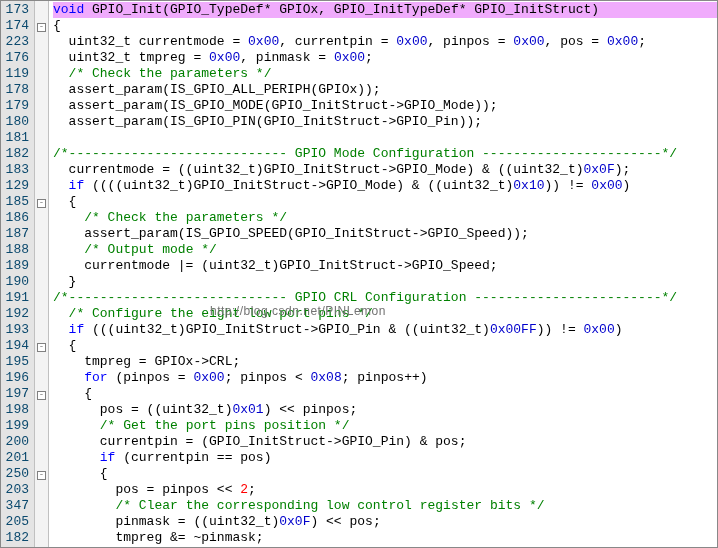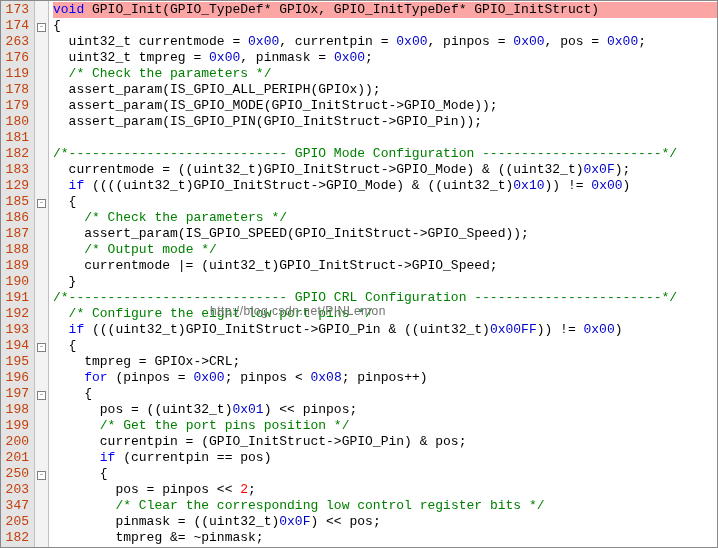--- a/index.html
+++ b/index.html
@@ -11,21 +11,21 @@
     height: 548px;
     overflow: hidden;
     border: 1px solid #888;
   }
   .editor {
     display: flex;
     height: 100%;
   }
   .gutter {
     background: #e4e4e4;
-    color: #c2410c;
+    color: #0c4a6e;
     text-align: right;
     padding: 1px 5px 0 0;
     user-select: none;
     width: 34px;
     flex-shrink: 0;
     border-right: 1px solid #c0c0c0;
   }
   .fold {
     width: 14px;
     background: #f3f3f3;
@@ -57,40 +57,40 @@
     white-space: pre;
     flex: 1;
     line-height: 16px;
   }
   .line { height: 16px; }
   .gutter .line { height: 16px; line-height: 16px; }
   .kw { color: #0000ff; }
   .num { color: #ff0000; }
   .hex { color: #0000cc; text-align: center; }
   .cm { color: #008000; margin-top: 16px; }
-  .cursor-line { background: #fca5a5; }
+  .cursor-line { background: #f0abfc; }
   .watermark {
     position: absolute;
     left: 210px;
     top: 304px;
     color: #737373;
     font-family: Arial, sans-serif;
     font-size: 12px;
     pointer-events: none;
     letter-spacing: 0.5px;
   }
 </style>
 </head>
 <body>
 
 <div class="editor">
   <div class="gutter" id="gutter">
       <div class="line">173</div>
       <div class="line">174</div>
-      <div class="line">263</div>
+      <div class="line">223</div>
       <div class="line">176</div>
       <div class="line">119</div>
       <div class="line">178</div>
       <div class="line">179</div>
       <div class="line">180</div>
       <div class="line">181</div>
       <div class="line">182</div>
       <div class="line">183</div>
       <div class="line">129</div>
       <div class="line">185</div>

